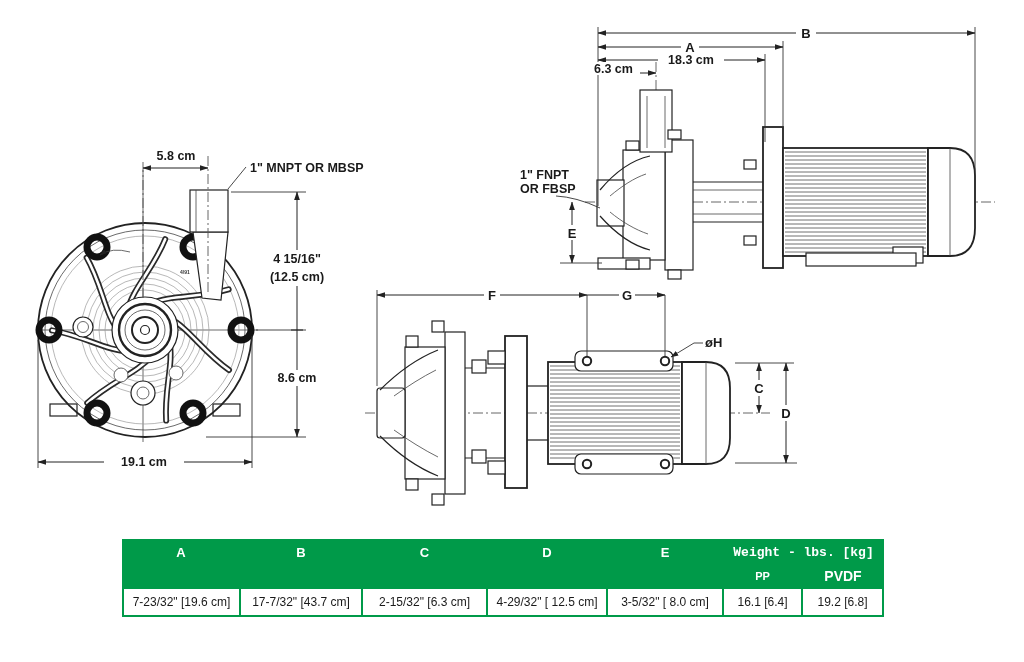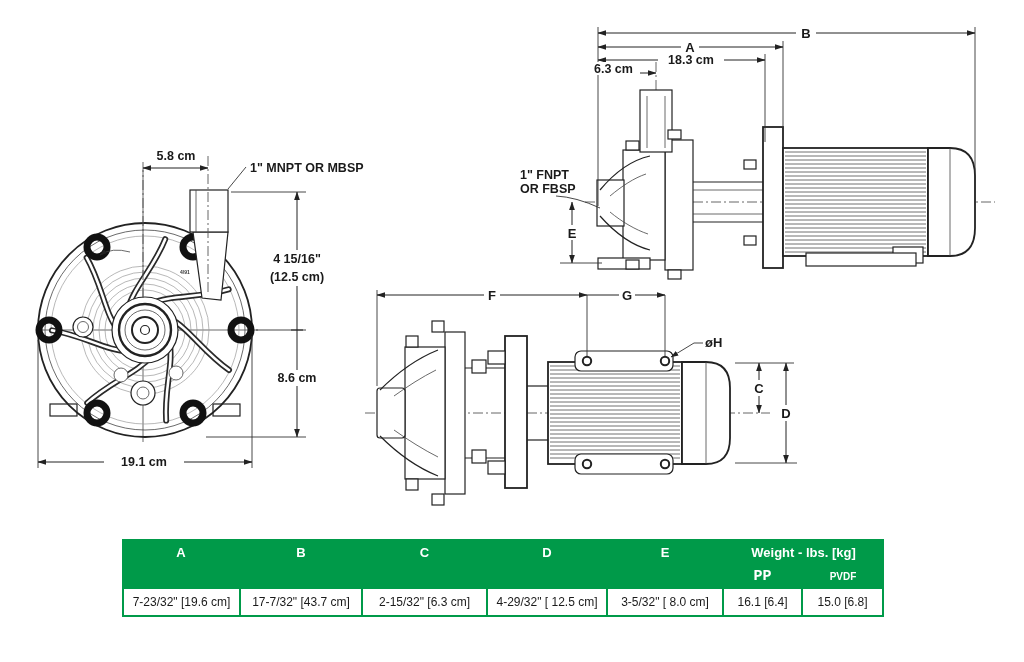--- a/index.html
+++ b/index.html
@@ -22,23 +22,23 @@
   .ring{stroke:#999;stroke-width:0.7;fill:none;}
   .bolt{stroke:#111;stroke-width:7;fill:none;}
   .lbg{fill:#ffffff;}
   
   .dim-table{position:absolute;left:122px;top:539px;width:762px;}
   .thead{display:grid;grid-template-columns:118px 122px 125px 120px 116px 79px 82px;
          grid-template-rows:26px 22px;background:#009A49;color:#fff;}
   .th{display:flex;align-items:center;justify-content:center;font-weight:700;font-size:13px;}
   .r1{grid-row:1;}
   .cA{grid-column:1;} .cB{grid-column:2;} .cC{grid-column:3;} .cD{grid-column:4;} .cE{grid-column:5;}
-  .weight{grid-column:6 / 8;grid-row:1;}
-  .pp{grid-column:6;grid-row:2;font-size:15px;font-family:Liberation Mono, monospace;}
-  .pvdf{grid-column:7;grid-row:2;font-size:10px;}
+  .weight{grid-column:6 / 8;grid-row:1;font-family:Liberation Mono, monospace;}
+  .pp{grid-column:6;grid-row:2;font-size:11px;}
+  .pvdf{grid-column:7;grid-row:2;font-size:14px;}
   .tbody{display:grid;grid-template-columns:118px 122px 125px 120px 116px 79px 82px;}
   .td{box-sizing:border-box;border:2px solid #009A49;border-left-width:1px;border-right-width:1px;
       background:#fff;height:30px;display:flex;align-items:center;justify-content:center;
       font-size:12px;color:#1a1a1a;white-space:nowrap;}
   .td:first-child{border-left-width:2px;}
   .td:last-child{border-right-width:2px;}
 </style>
 </head>
 <body>
 
@@ -324,17 +324,17 @@
     <div class="th pp">PP</div>
     <div class="th pvdf">PVDF</div>
   </div>
   <div class="tbody">
     <div class="td">7-23/32" [19.6 cm]</div>
     <div class="td">17-7/32" [43.7 cm]</div>
     <div class="td">2-15/32" [6.3 cm]</div>
     <div class="td">4-29/32" [ 12.5 cm]</div>
     <div class="td">3-5/32" [ 8.0 cm]</div>
     <div class="td">16.1 [6.4]</div>
-    <div class="td">15.0 [6.8]</div>
+    <div class="td">19.2 [6.8]</div>
   </div>
 </div>
 
 </div>
 
 </body></html>

